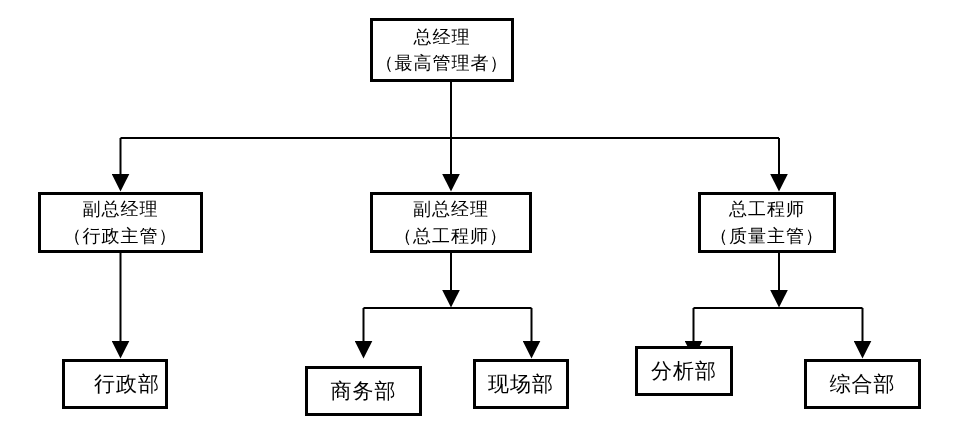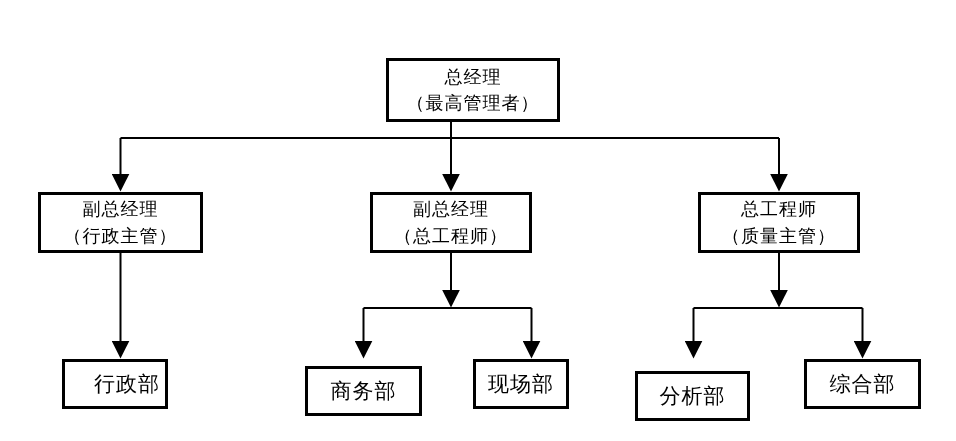--- a/index.html
+++ b/index.html
@@ -33,30 +33,30 @@
     align-items: center;
     justify-content: center;
     text-align: center;
     letter-spacing: 1px;
     line-height: 1.45;
   }
   .node.two-line { font-size: 18px; }
   .node.one-line { font-size: 21px; }
 
   
-  .n-gm        { left: 386px; top: 18px;  width: 174px; height: 64px; margin-top: 40px; }
+  .n-gm        { left: 370px; top: 18px;  width: 144px; height: 64px; }
   
   .n-vp-admin  { left: 38px;  top: 192px; width: 165px; height: 61px; }
   .n-vp-tech   { left: 370px; top: 192px; width: 162px; height: 61px; }
-  .n-chief-eng { left: 698px; top: 192px; width: 162px; height: 61px; }
+  .n-chief-eng { left: 698px; top: 192px; width: 138px; height: 61px; }
   
   .n-admin-dept    { left: 62px;  top: 359px; width: 106px; height: 50px; padding-left: 24px; }
   .n-business-dept { left: 305px; top: 366px; width: 117px; height: 50px; }
   .n-site-dept     { left: 473px; top: 359px; width: 96px; height: 50px; }
-  .n-analysis-dept { left: 635px; top: 371px; width: 115px; height: 50px; }
+  .n-analysis-dept { left: 635px; top: 346px; width: 98px; height: 50px; }
   .n-general-dept  { left: 804px; top: 359px; width: 117px; height: 50px; }
 </style>
 </head>
 <body>
 
 <div class="canvas">
 
   <svg class="connectors" viewBox="0 0 956 441" xmlns="http://www.w3.org/2000/svg">
     <defs>
       <marker id="arrow" viewBox="0 0 10 10" refX="8" refY="5" markerWidth="9" markerHeight="9" orient="auto">

